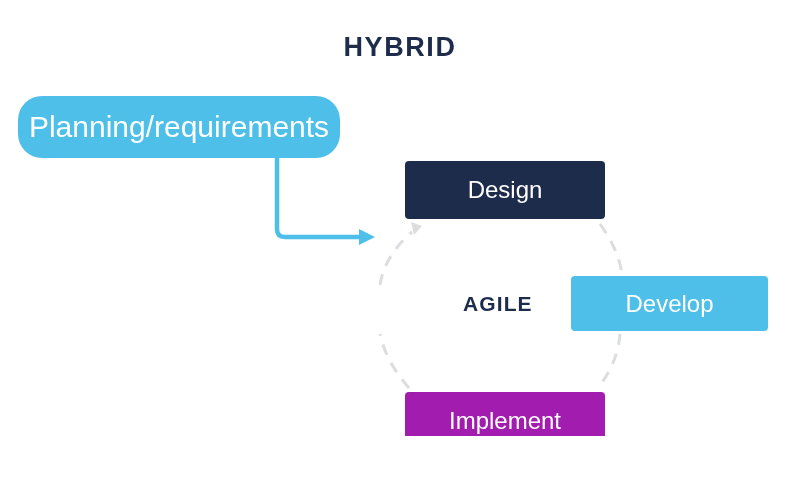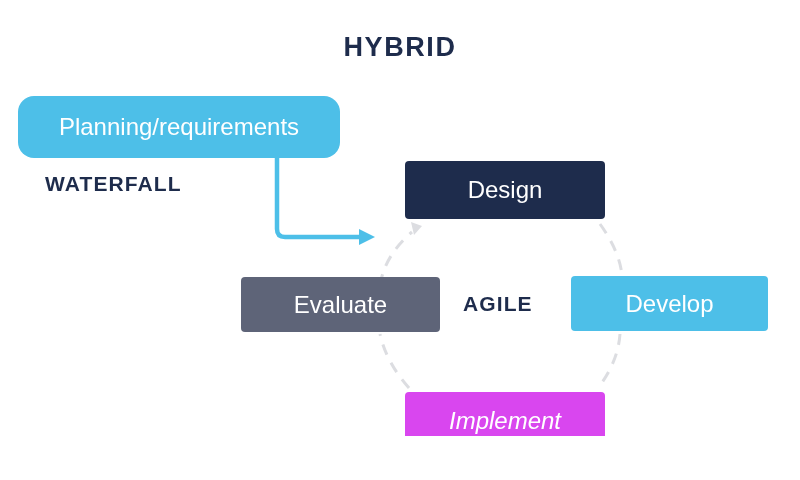--- a/index.html
+++ b/index.html
@@ -39,22 +39,22 @@
     border-radius: 4px;
     box-sizing: border-box;
     white-space: nowrap;
   }
   .node-planning {
     left: 18px;
     top: 96px;
     width: 322px;
     height: 62px;
     background: #4dbfe8;
-    font-size: 24px;
-    border-radius: 16px;
+    font-size: 30px;
+    border-radius: 24px;
   }
   .node-design {
     left: 405px;
     top: 161px;
     width: 200px;
     height: 58px;
     background: #1e2c4c;
   }
   .node-develop {
     left: 571px;
@@ -62,22 +62,21 @@
     width: 197px;
     height: 55px;
     background: #4dbfe8;
     text-align: right;
   }
   .node-implement {
     left: 405px;
     top: 392px;
     width: 200px;
     height: 57px;
-    background: #d946ef;
-    font-style: italic;
+    background: #a21caf;
   }
   .node-evaluate {
     left: 241px;
     top: 277px;
     width: 199px;
     height: 55px;
     background: #5e6478;
   }
   .label-waterfall {
     position: absolute;
@@ -134,19 +133,17 @@
   </svg>
 
   <div class="node node-planning">Planning/requirements</div>
 
   <div class="node node-design">Design</div>
 
   <div class="node node-develop">Develop</div>
 
   <div class="node node-implement">Implement</div>
 
-  <div class="node node-evaluate">Evaluate</div>
 
-  <div class="label-waterfall">WATERFALL</div>
 
   <div class="label-agile">AGILE</div>
 
 </div>
 
 </body></html>

